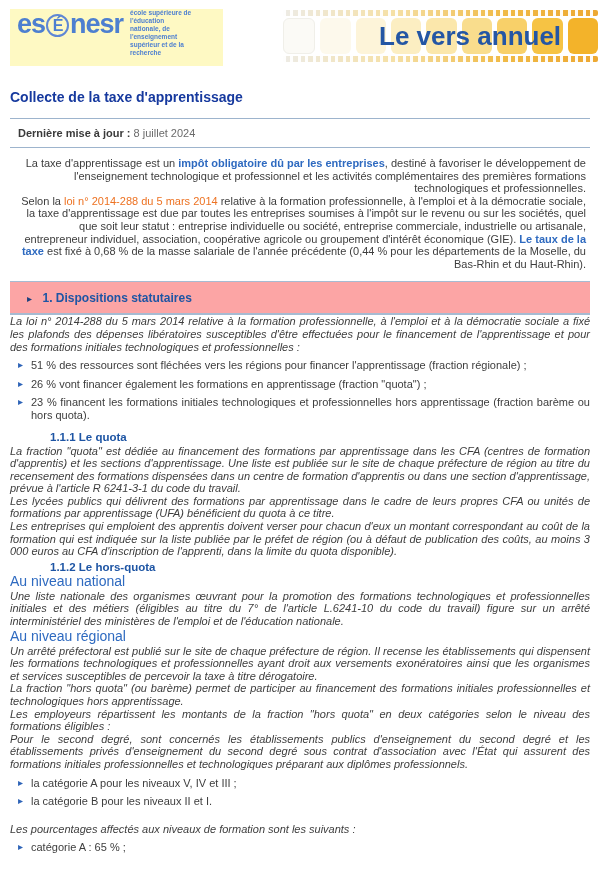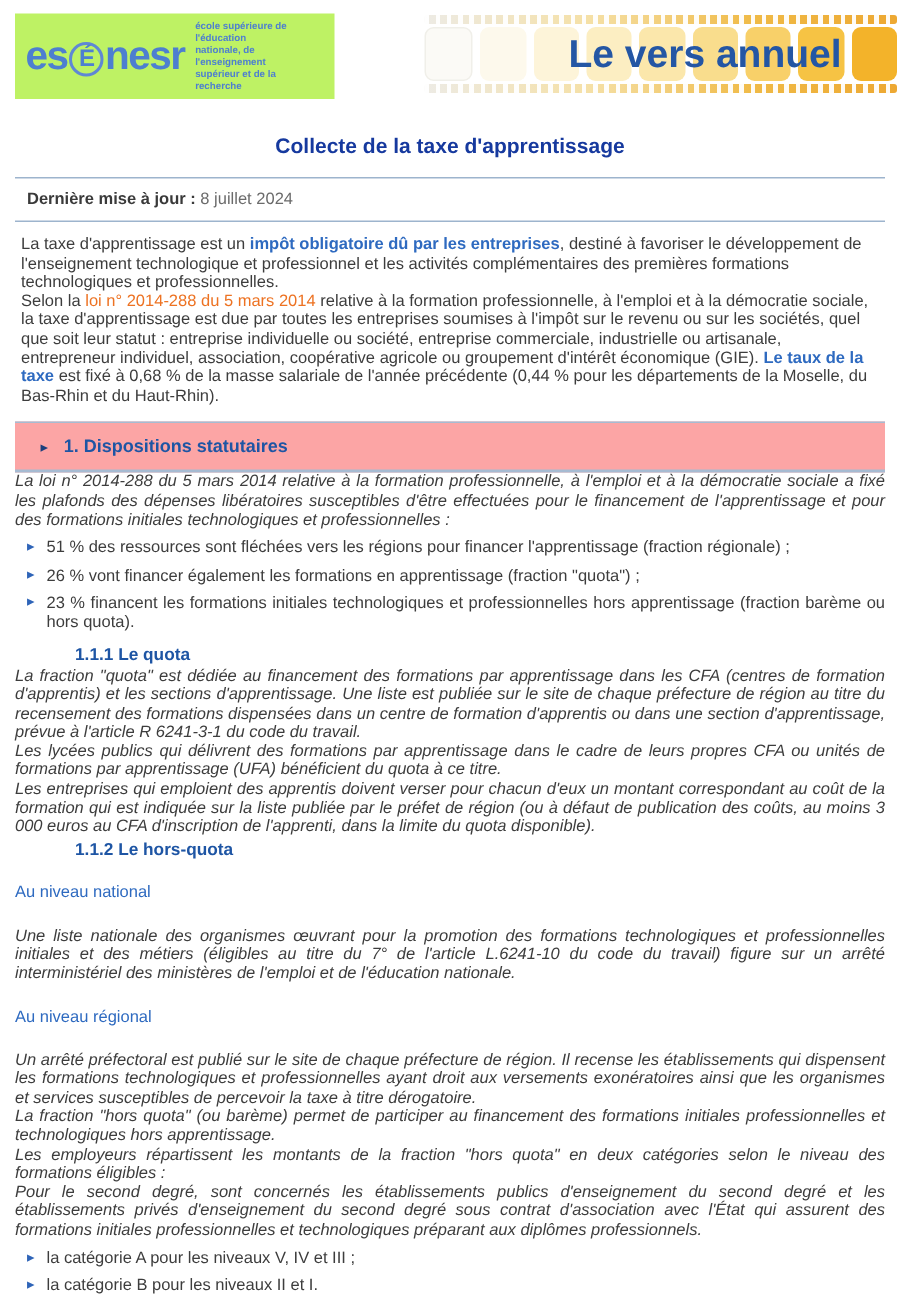--- a/index.html
+++ b/index.html
@@ -7,22 +7,22 @@
   body {
     width:600px; height:875px; overflow:hidden;
     font-family:"Liberation Sans", sans-serif;
     color:#3d3d3d;
   }
   .page { padding:0 10px; }
 
   
   .header { display:flex; justify-content:space-between; align-items:flex-start; padding-top:9px; height:67px; }
   .logo-box {
-    background:#bef264; width:213px; height:57px; flex:0 0 auto;
-    display:flex; align-items:center; padding:0 7px; gap:7px; cursor:pointer;
+    background:#fef9c3; width:213px; height:57px; flex:0 0 auto;
+    display:flex; padding:0 7px; gap:7px; cursor:pointer;
   }
   .logo-text { color:#4d7fd0; font-weight:bold; font-size:27px; letter-spacing:-1px; white-space:nowrap; }
   .logo-circle {
     display:inline-block; border:2px solid #5f87d5; border-radius:50%;
     width:23px; height:23px; line-height:20px; text-align:center;
     font-size:16px; margin:0 1px; vertical-align:2px;
   }
   .logo-tagline { color:#4d7fd0; font-size:6.5px; line-height:8px; font-weight:bold; }
 
   .filmstrip { position:relative; width:315px; height:52px; margin-top:1px; margin-right:-8px; }
@@ -44,45 +44,45 @@
   .frame:nth-child(6){ background:#f9dd8d; }
   .frame:nth-child(7){ background:#f8d069; }
   .frame:nth-child(8){ background:#f6c344; }
   .frame:nth-child(9){ background:#f3b32a; }
   .banner-title {
     position:absolute; left:96px; top:50%; transform:translateY(-50%);
     color:#2456a4; font-size:26px; font-weight:bold; letter-spacing:0; white-space:nowrap;
   }
 
   
-  h1.page-title { text-align:center; color:#16399e; font-size:14px; font-weight:bold; margin:22px 0 13px; }
+  h1.page-title { text-align:left; color:#16399e; font-size:14px; font-weight:bold; margin:22px 0 13px; }
   .update-box {
     border-top:1px solid #9db4cd; border-bottom:1px solid #9db4cd;
     padding:8px 8px; font-size:11px; color:#6b6b6b;
   }
   .update-box .lbl { font-weight:bold; color:#3a3a3a; }
 
   
-  .intro { margin:9px 4px 0; text-align:left; font-size:11px; line-height:12.6px; color:#3d3d3d; }
+  .intro { margin:9px 4px 0; text-align:right; font-size:11px; line-height:12.6px; color:#3d3d3d; }
   .blue-strong { color:#2e6ac0; font-weight:bold; }
   a.orange-link { color:#ed7222; cursor:pointer; }
 
   
   .section-bar {
     margin-top:11px; border-top:1px solid #a6bbd2; border-bottom:2px solid #a6bbd2;
     padding:6px 0 7px 17px; cursor:pointer; background:#fca5a5;
   }
   .section-bar .arrow { color:#1c3f7d; font-size:10px; margin-right:6px; }
   .section-bar .label { color:#1e55a4; font-weight:bold; font-size:12px; }
 
   
   h2.sub { color:#1e55a4; font-size:12px; font-weight:bold; margin:13px 0 2px; }
   h3.subsub { color:#1e55a4; font-size:11.5px; font-weight:bold; margin:3px 0 2px 40px; }
   p.body { text-align:justify; font-size:11px; line-height:12.6px; margin:0;font-style:italic; }
-  .blue-label { color:#2e6ac0; font-size:11px; line-height:13px; margin:16px 0; }
+  .blue-label { color:#2e6ac0; font-size:14px; line-height:13px; margin:2px 0; }
   ul.arrows { list-style:none; margin:6px 0 9px; padding:0; }
   ul.arrows li { position:relative; padding-left:21px; margin:6px 0; font-size:11px; line-height:12.6px; text-align:justify; }
   ul.arrows li .bullet { position:absolute; left:8px; top:0; color:#2e64b8; font-size:10px; }
   .gap-sm { height:6px; }
 </style>
 </head>
 <body>
 
 <div class="page">
 

